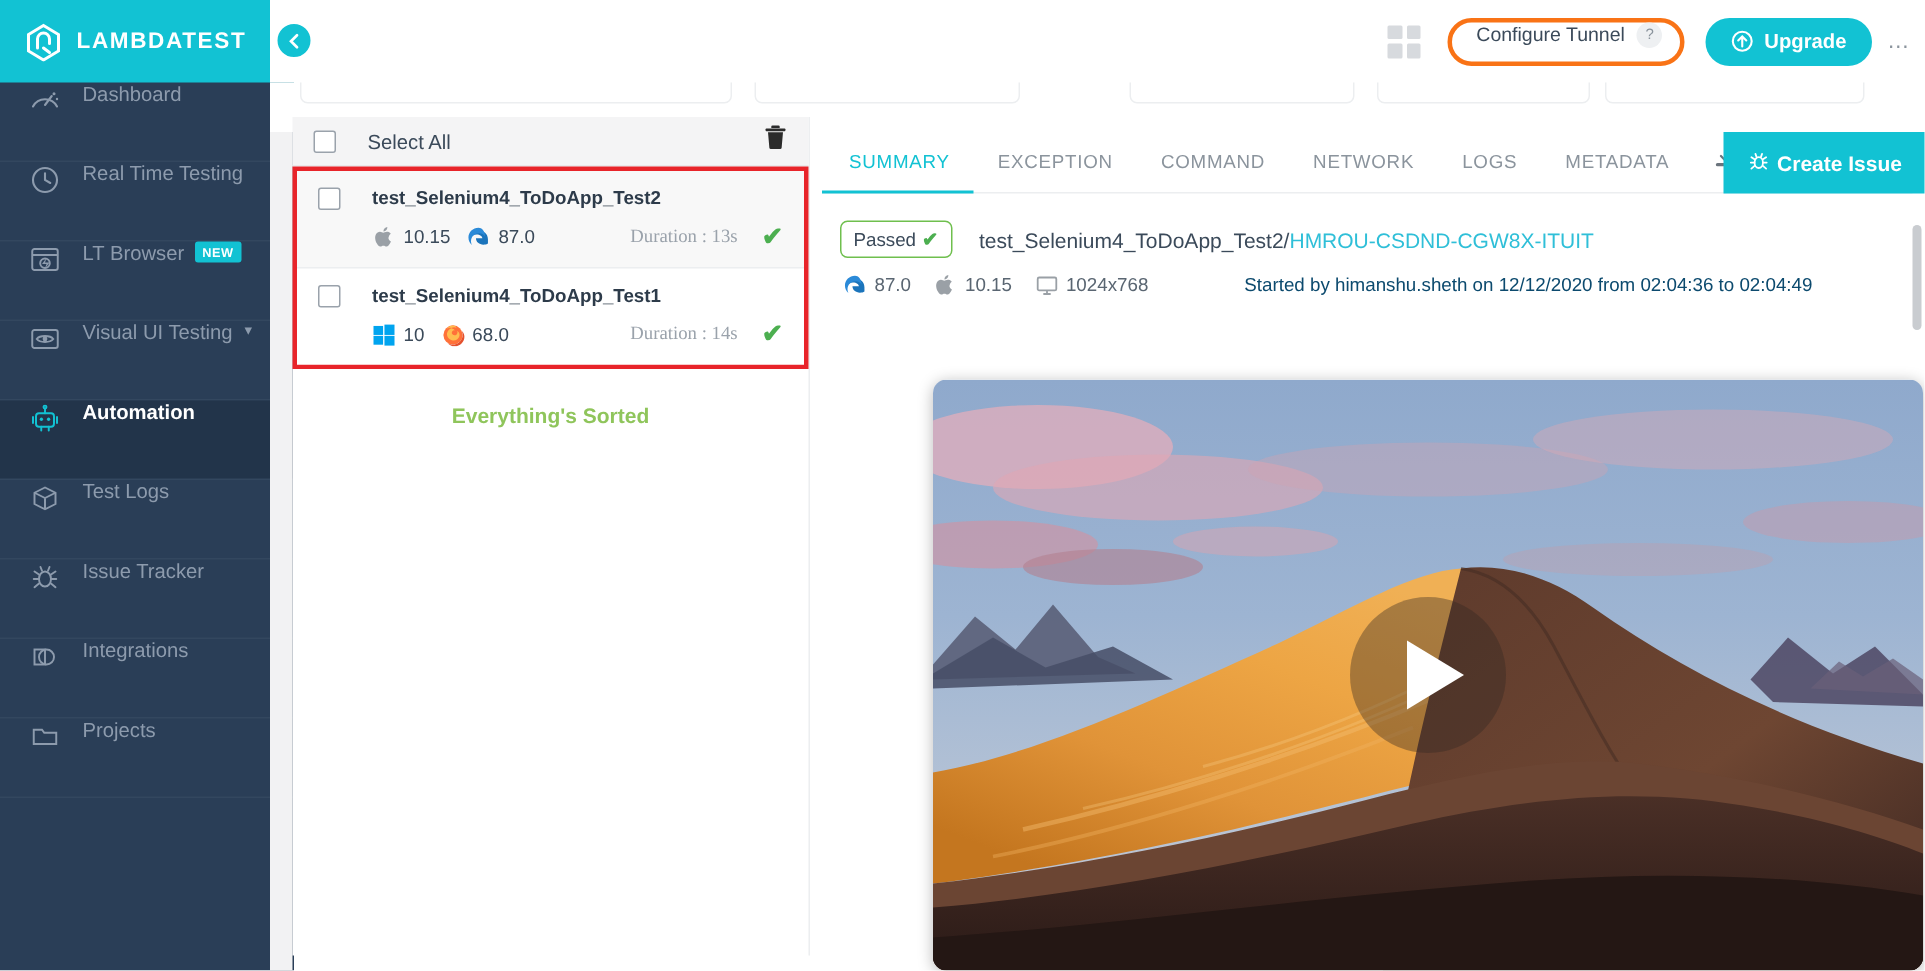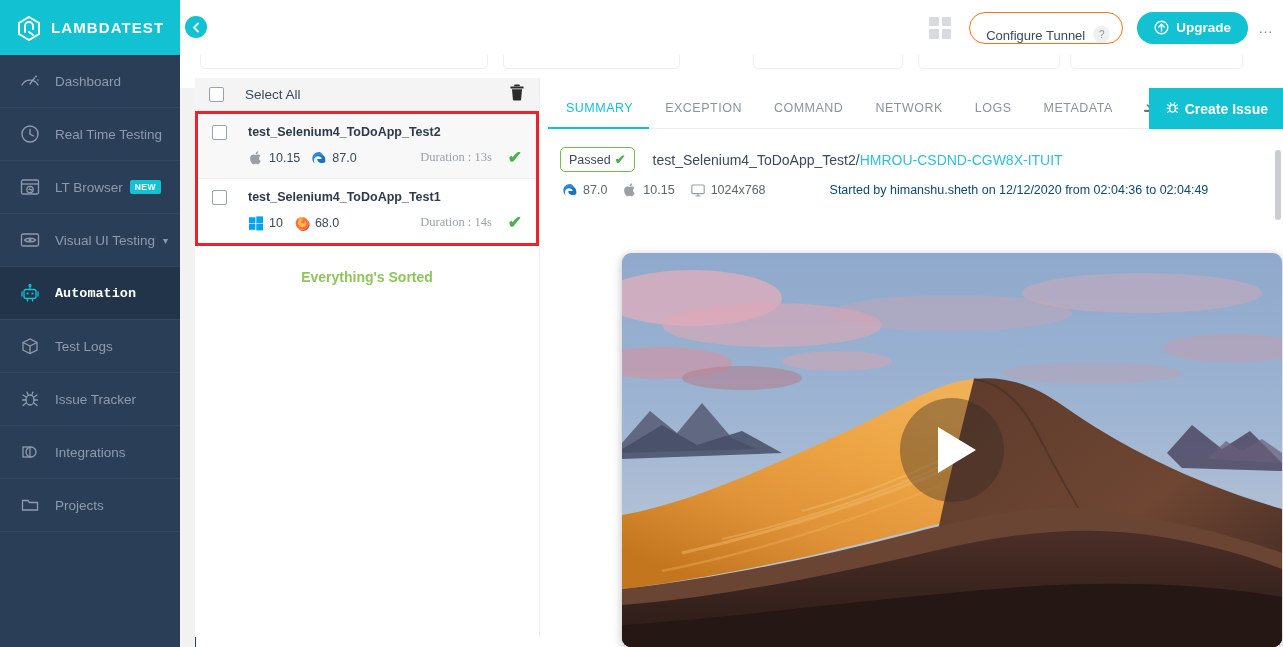--- a/index.html
+++ b/index.html
@@ -28,33 +28,33 @@
     letter-spacing: 1.1px;
   }
   .collapse-btn {
     position: absolute; right: -13px; top: 14px;
     width: 26px; height: 26px; border-radius: 50%;
     background: #12c2d3; border: 2px solid #ffffff;
     display: flex; align-items: center; justify-content: center;
     color: #ffffff; cursor: pointer; z-index: 30;
   }
   .nav-item {
-    height: 53px; display: flex; align-items: center;
+    height: 53px; display: flex; align-items: flex-start;
     padding-left: 18px;
     border-bottom: 1px solid #33475f;
     color: #8d9bad; font-size: 13.5px;
     cursor: pointer; position: relative;
   }
   .nav-item .nav-icon {
     width: 24px; height: 24px; margin-right: 13px;
     flex: 0 0 auto; display: flex; align-items: center; justify-content: center;
     color: #8d9bad;
   }
   .nav-item.active {
-    background: #22344a; color: #ffffff; font-weight: bold; font-family: Liberation Mono, monospace;
+    background: #22344a; color: #ffffff; font-weight: bold;
   }
   .nav-item.active .nav-icon { color: #12c2d3; }
   .nav-label { white-space: nowrap; }
   .badge-new {
     background: #12c2d3; color: #fff; font-size: 8.5px; font-weight: bold;
     padding: 2px 5px; border-radius: 2px; margin-left: 7px; letter-spacing: .4px;
   }
   .chev { margin-left: 8px; font-size: 10px; }
 
   
@@ -64,23 +64,23 @@
     display: flex; align-items: center; justify-content: flex-end;
     padding-right: 10px;
   }
   .grid-icon {
     width: 22px; height: 22px; margin-right: 18px;
     display: grid; grid-template-columns: 1fr 1fr; grid-template-rows: 1fr 1fr;
     gap: 3px; cursor: pointer;
   }
   .grid-icon span { background: #d7dade; border-radius: 1px; }
   .tunnel-btn {
-    border: 1px solid #f97316; border-radius: 20px;
+    border: 3px solid #f97316; border-radius: 20px;
     height: 32px; padding: 0 12px 0 16px;
-    display: flex; align-items: flex-end; gap: 8px;
+    display: flex; align-items: flex-start; gap: 8px;
     font-size: 13px; color: #3b4a5a; background: #fff; cursor: pointer;
   }
   .q-circle {
     width: 17px; height: 17px; border-radius: 50%;
     background: #eef0f2; color: #8b949d; font-size: 10px;
     display: flex; align-items: center; justify-content: center;
   }
   .upgrade-btn {
     margin-left: 14px; background: #12c2d3; color: #fff;
     border: none; border-radius: 20px; height: 32px; padding: 0 17px;

